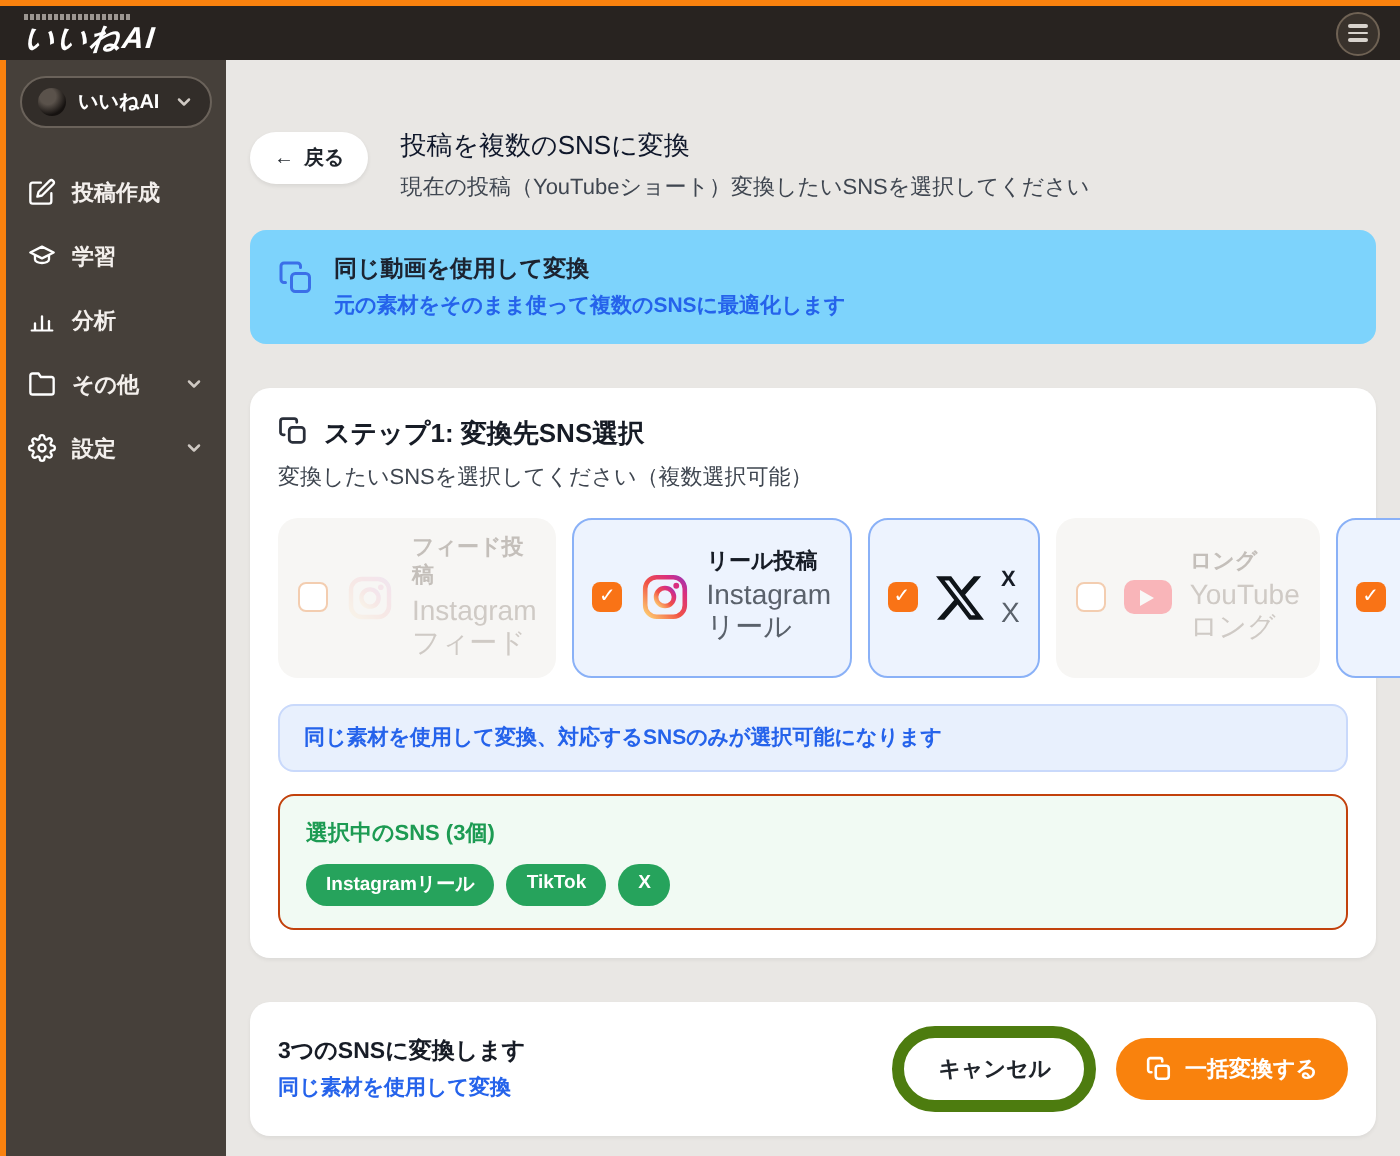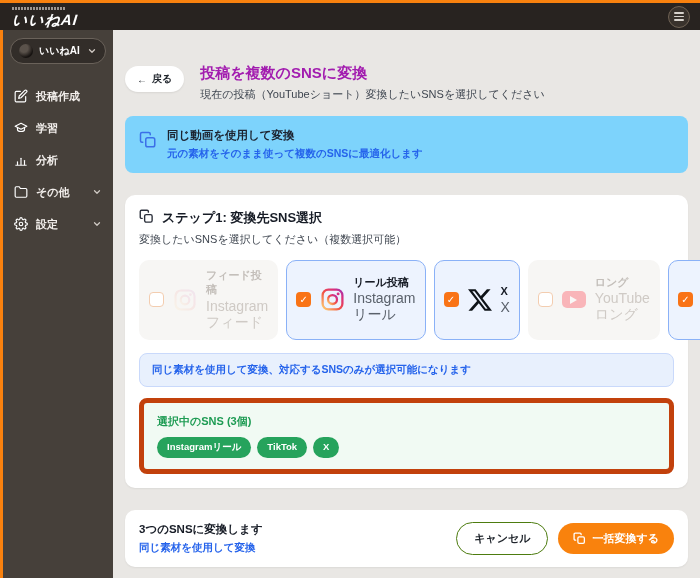--- a/index.html
+++ b/index.html
@@ -40,21 +40,21 @@
 
   
   .main { position:absolute; top:30px; left:113px; right:0; bottom:0;
     background:#e9e7e4; padding:34px 12px 0 12px; overflow:hidden; }
 
   .page-header { display:flex; align-items:flex-start; gap:16px; }
   .back-btn { display:flex; align-items:center; gap:5px; background:#fff;
     border:none; border-radius:999px; padding:6px 12px; font-size:10px;
     font-weight:700; color:#1f242b; cursor:pointer; margin-top:2px;
     box-shadow:0 1px 2px rgba(0,0,0,.08); font-family:inherit; }
-  .page-title { font-size:15px; font-weight:700; color:#a21caf; }
+  .page-title { font-size:13px; font-weight:400; color:#0f172a; }
   .page-subtitle { font-size:11px; color:#3f4650; margin-top:4px; }
 
   .banner { margin-top:14px; background:#7dd3fc; border-radius:8px;
     padding:12px 14px; display:flex; gap:10px; align-items:flex-start; }
   .banner-title { font-size:11.5px; font-weight:700; color:#1c2330; }
   .banner-sub { font-size:10.5px; color:#2563eb; margin-top:4px; font-weight:600; }
 
   .card { background:#fff; border-radius:10px; box-shadow:0 1px 2px rgba(0,0,0,.06); }
   .step-card { margin-top:22px; padding:14px; }
   .step-head { display:flex; align-items:flex-start; gap:8px; }
@@ -79,34 +79,34 @@
   .sns-sub { font-size:14px; color:#5a616b; margin-top:1px; }
   .yt-badge { width:24px; height:17px; background:#f23; border-radius:5px;
     display:flex; align-items:center; justify-content:center; }
   .yt-badge i { display:block; width:0; height:0; border-left:7px solid #fff;
     border-top:4.5px solid transparent; border-bottom:4.5px solid transparent; }
 
   .note-box { margin-top:13px; background:#e8f0fd; border:1px solid #c9d9fb;
     border-radius:8px; padding:9px 12px; font-size:10.5px; font-weight:600;
     color:#2563eb; }
 
-  .selected-box { margin-top:11px; background:#f1faf3; border:5px solid #c2410c;
+  .selected-box { margin-top:11px; background:#f1faf3; border:1px solid #c2410c;
     border-radius:8px; padding:11px 13px; }
   .selected-label { font-size:11px; font-weight:600; color:#1d9b53; }
   .badges { display:flex; gap:6px; margin-top:8px; }
   .badge { background:#26a35c; color:#fff; font-size:9.5px; font-weight:800;
     padding:4px 10px; border-radius:999px; }
 
   .footer-card { margin-top:22px; padding:12px 14px; display:flex;
     align-items:center; justify-content:space-between; }
   .footer-summary { font-size:11.5px; font-weight:800; color:#171c26; }
   .footer-link { font-size:10.5px; color:#2563eb; font-weight:600;
     margin-top:4px; cursor:pointer; }
   .footer-actions { display:flex; gap:10px; align-items:center; }
-  .btn-cancel { background:#fff; border:1px solid #4d7c0f; border-radius:999px;
+  .btn-cancel { background:#fff; border:6px solid #4d7c0f; border-radius:999px;
     padding:8px 17px; font-size:11px; font-weight:700; color:#1f242b;
     cursor:pointer; font-family:inherit; }
   .btn-convert { background:#f9820d; border:none; border-radius:999px;
     padding:8px 15px; font-size:11px; font-weight:800; color:#fff;
     display:flex; align-items:center; gap:6px; cursor:pointer; font-family:inherit; }
 </style>
 </head>
 <body>
 
 <svg width="0" height="0" style="position:absolute">

